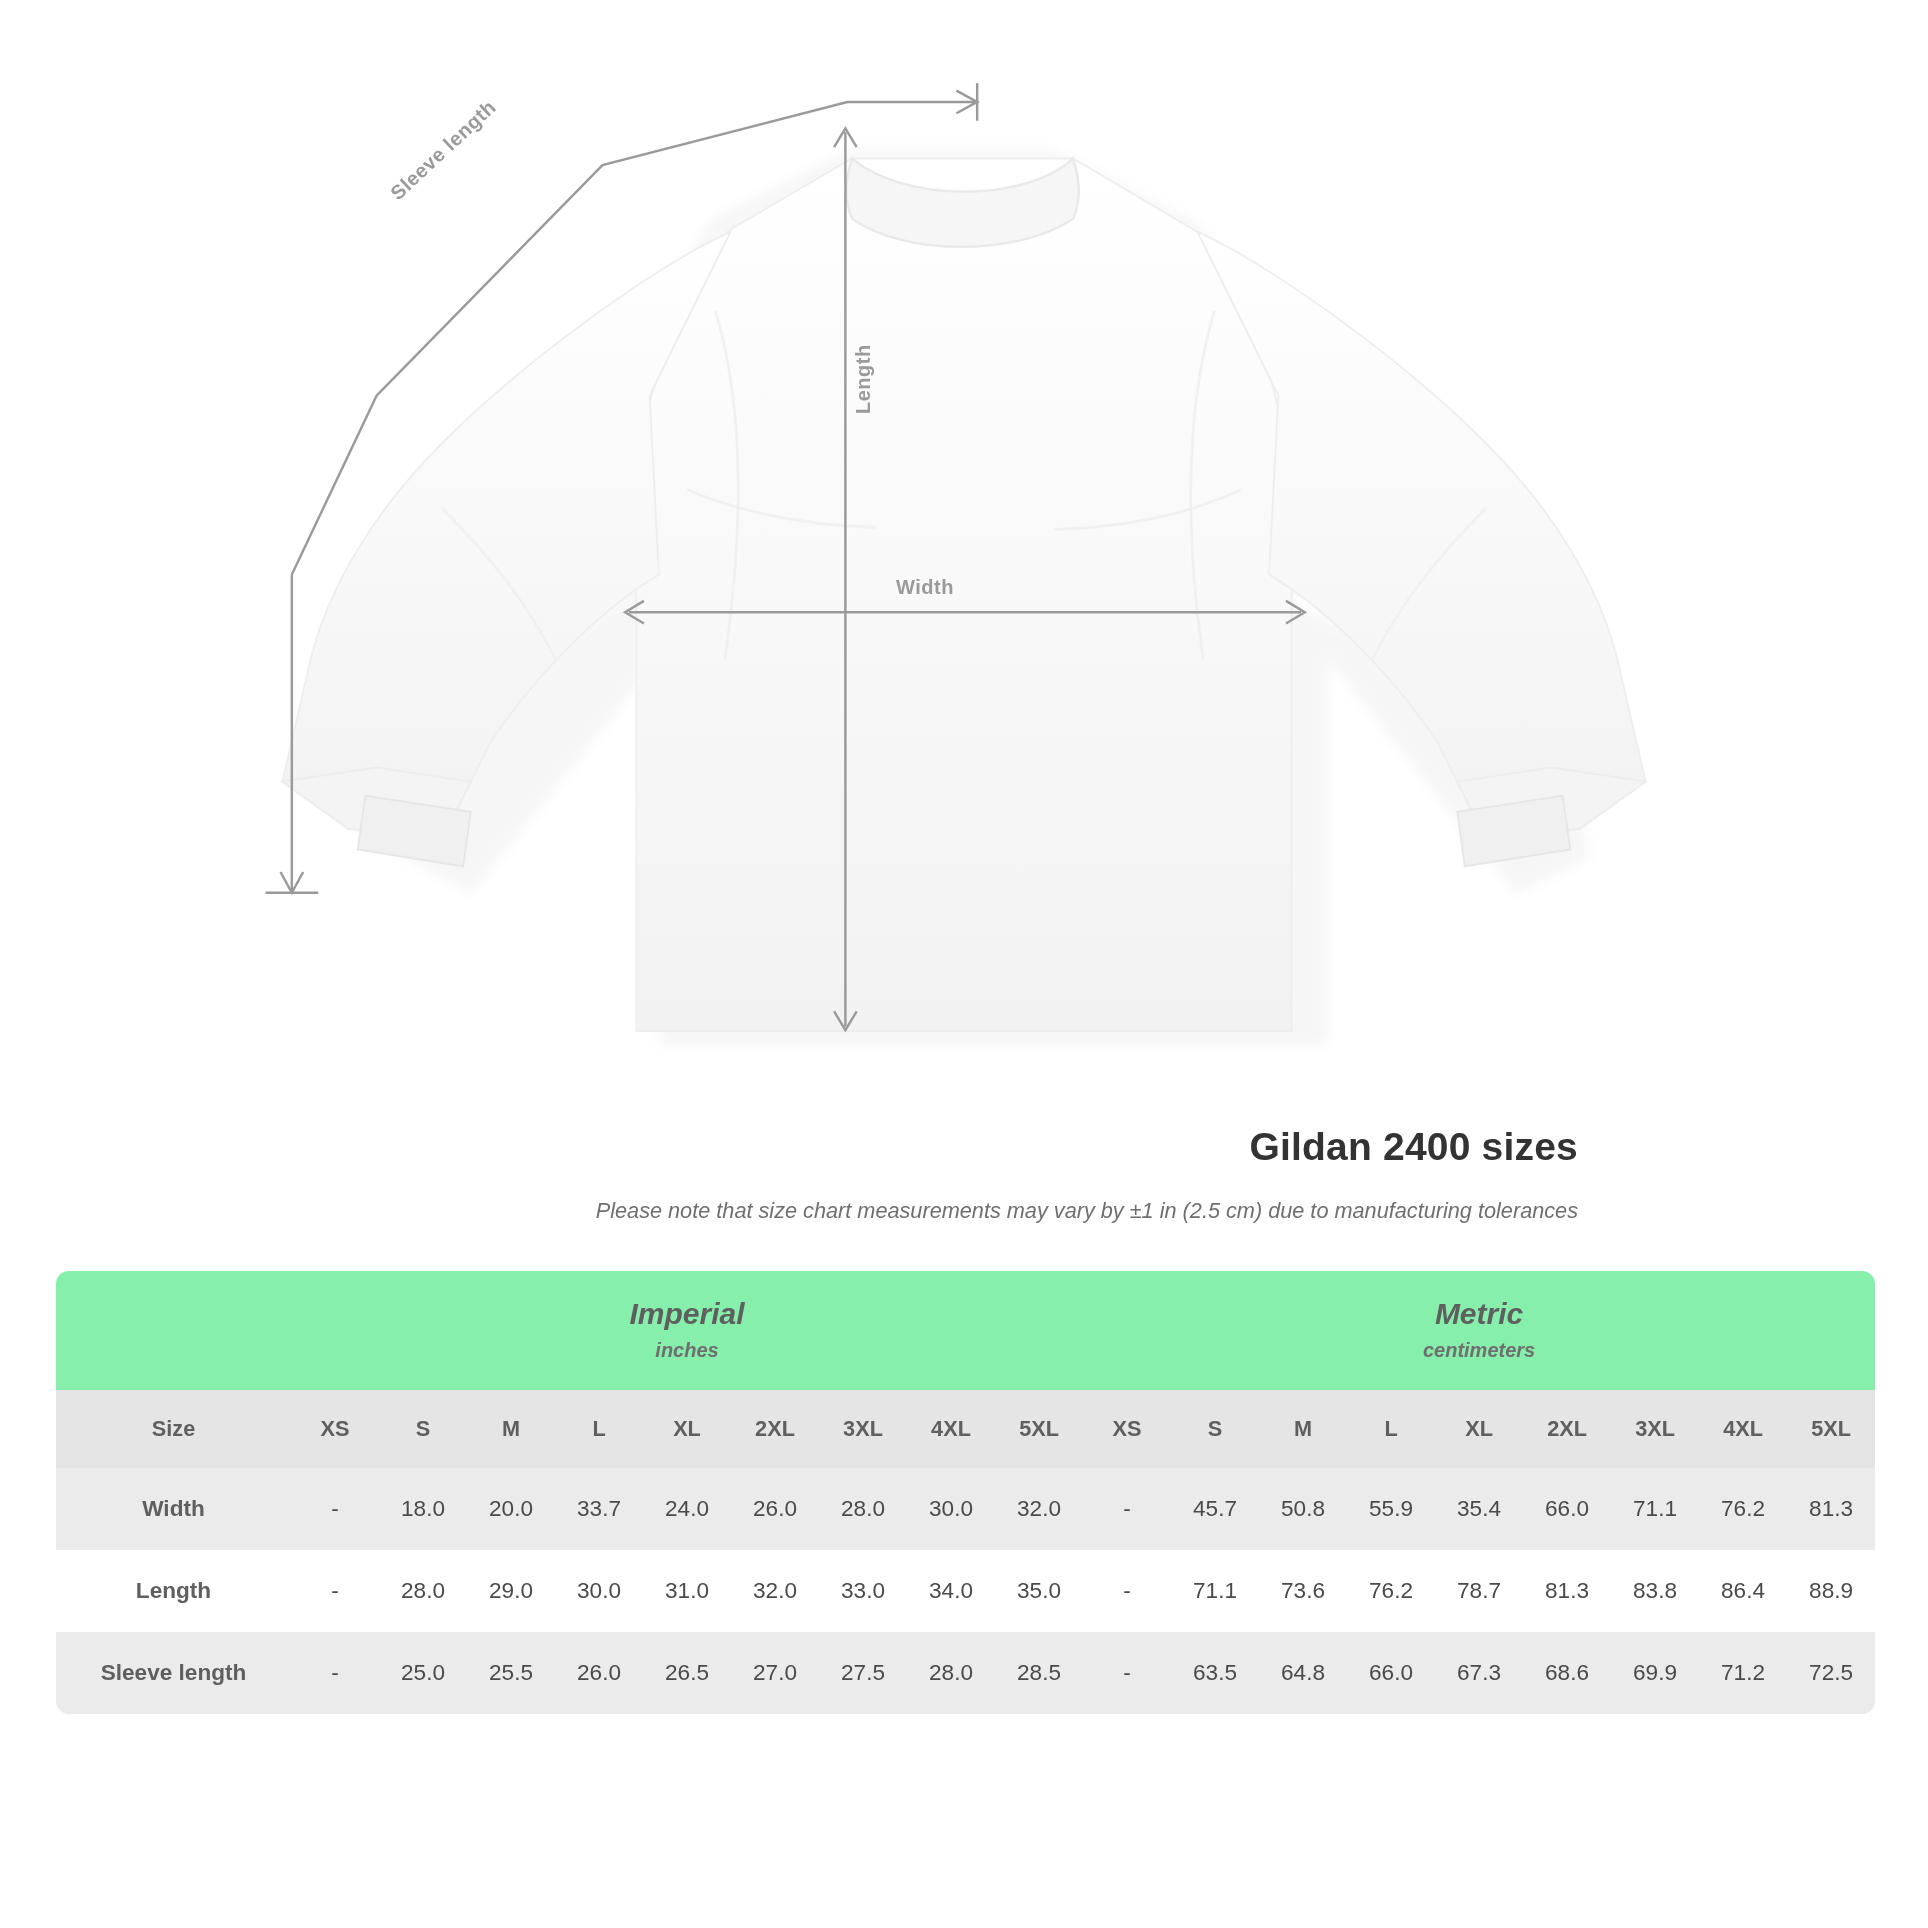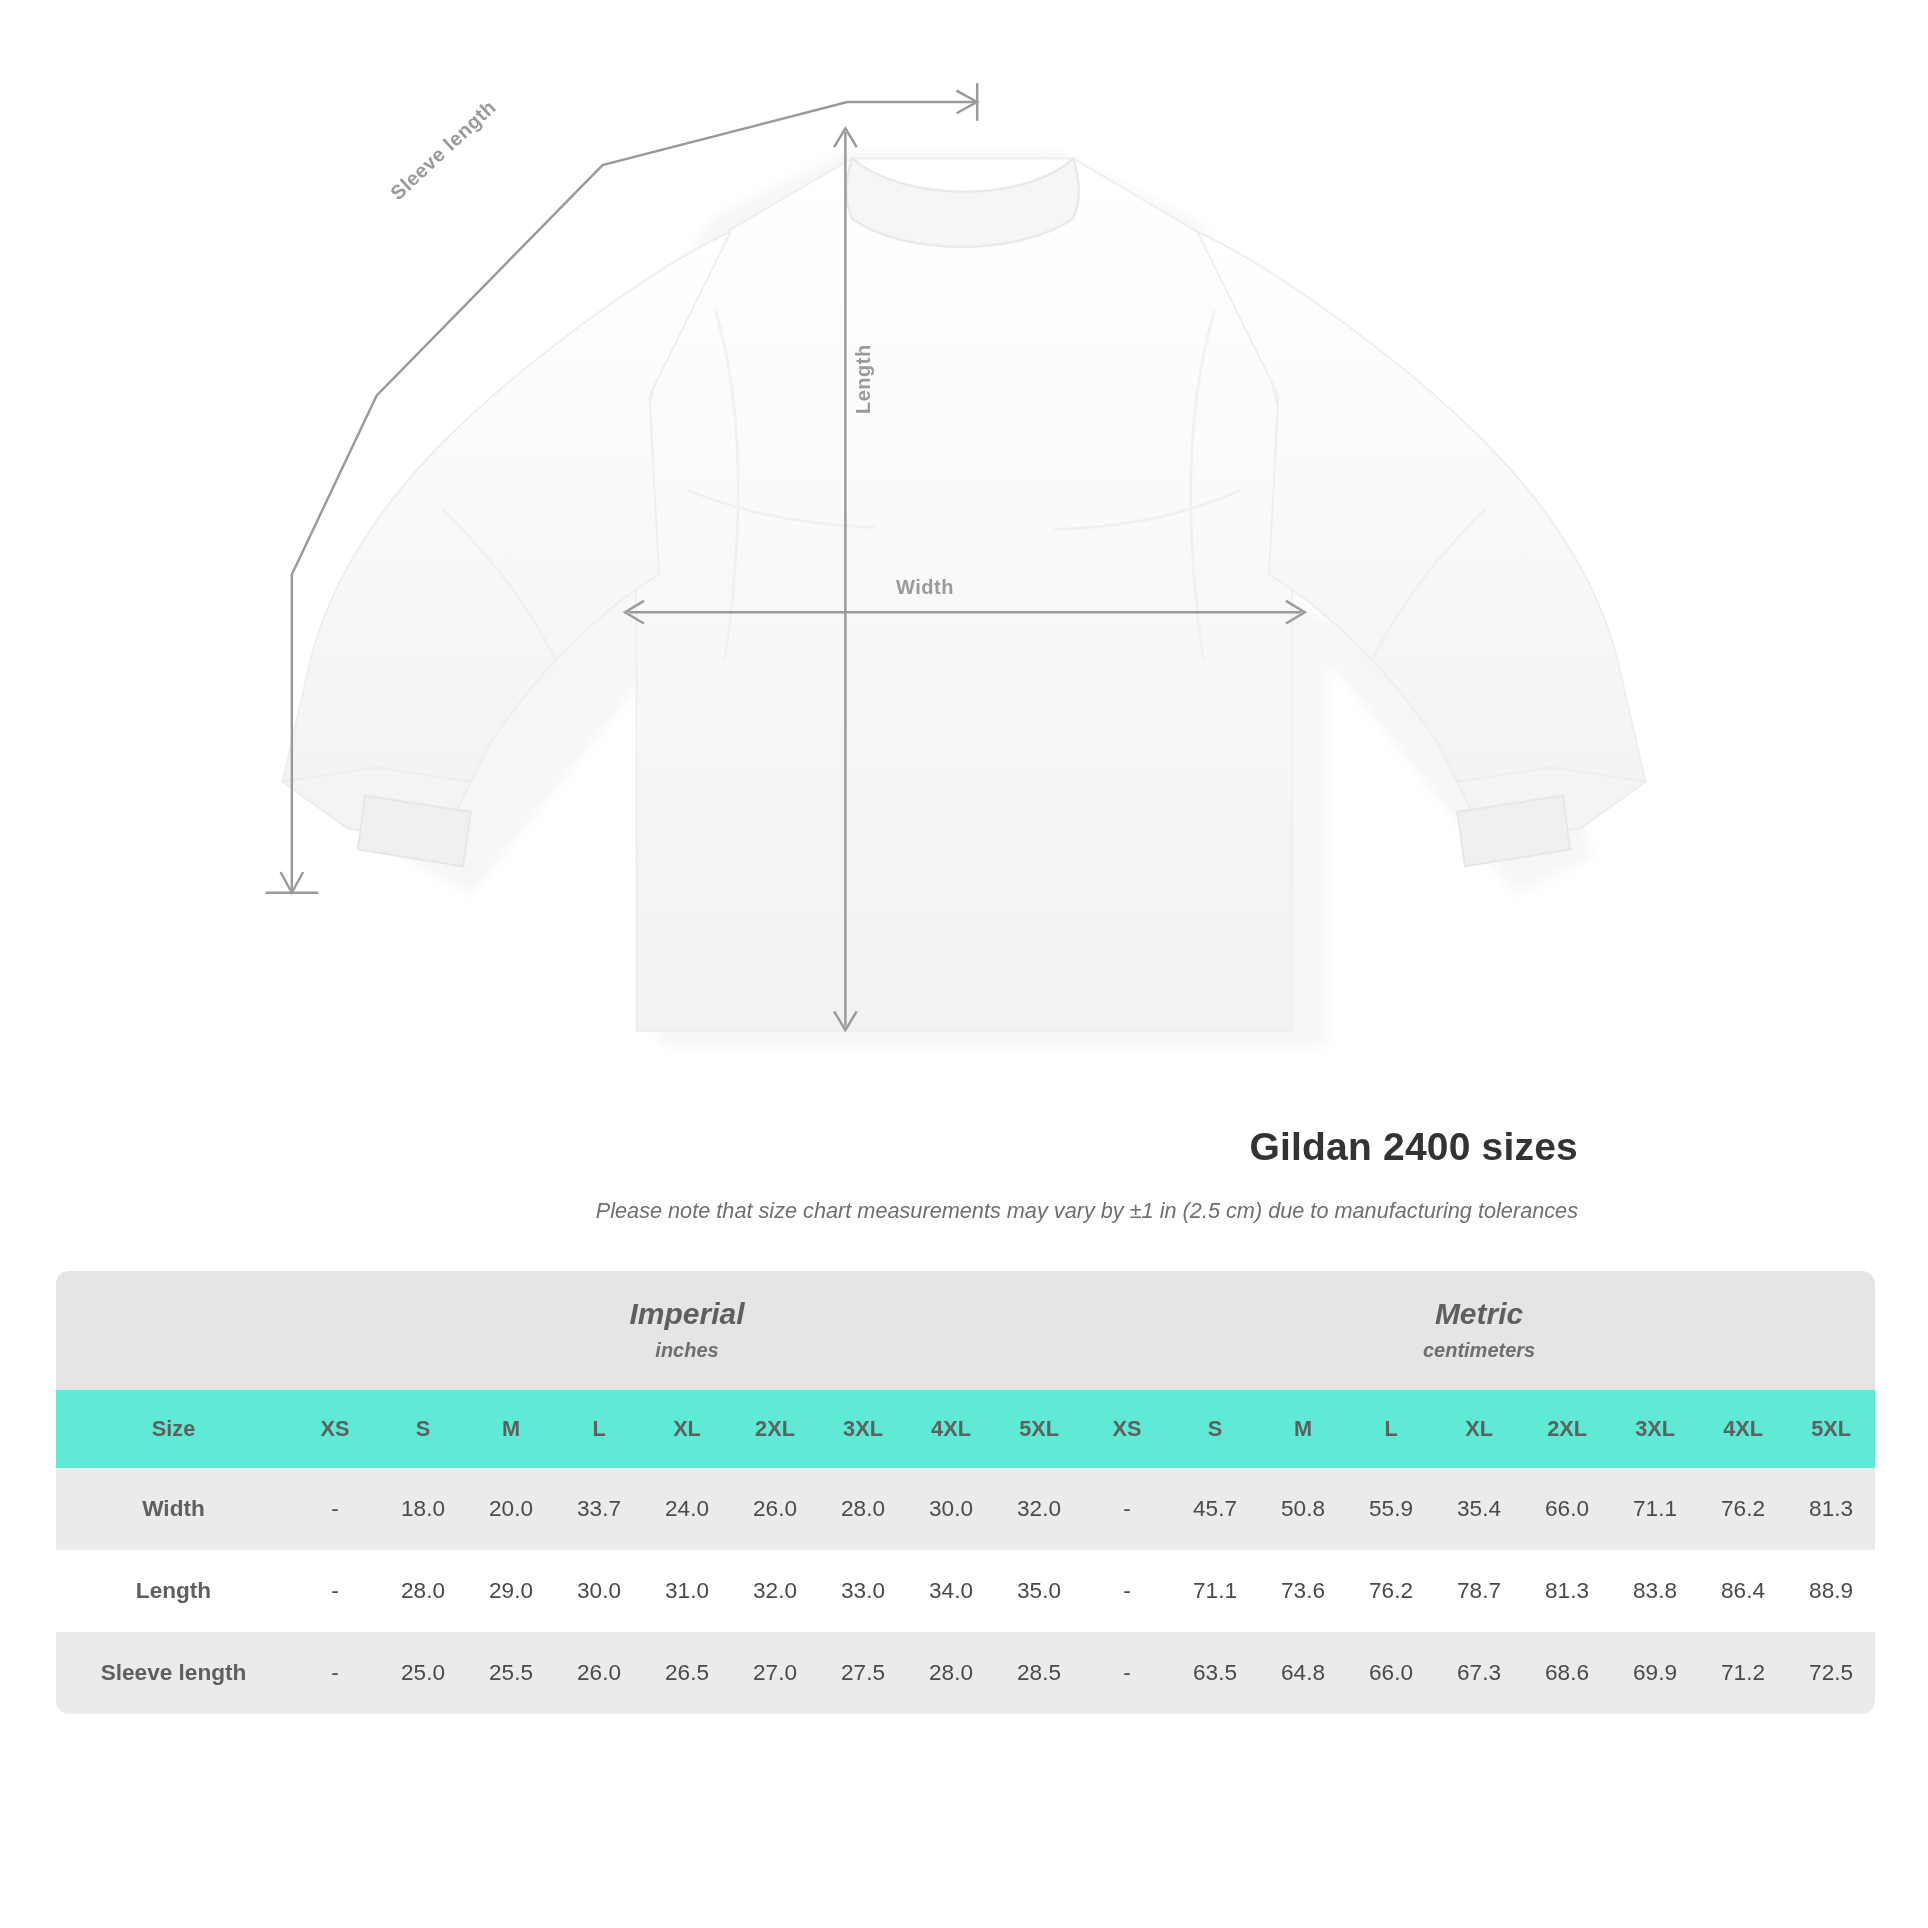--- a/index.html
+++ b/index.html
@@ -73,41 +73,41 @@
   }
   table {
     border-collapse: separate;
     border-spacing: 0;
     width: 100%;
     table-layout: fixed;
     border-radius: 13px;
     overflow: hidden;
   }
   thead .unit-row th {
-    background: #e5e5e5;
+    background: #86efac;
     padding: 26px 0 28px 0;
     text-align: center;
     vertical-align: middle;
   }
   .unit-name {
     font-size: 30px;
     font-weight: bold;
     font-style: italic;
     color: #5f5f5f;
     display: block;
   }
   .unit-sub {
     font-size: 20px;
     font-style: italic;
     color: #6f6f6f;
     display: block;
     margin-top: 7.5px;
   }
   thead .size-row th {
-    background: #5eead4;
+    background: #e5e5e5;
     padding: 26px 0;
     font-size: 21.7px;
     font-weight: bold;
     color: #5f5f5f;
     text-align: center;
   }
   thead .size-row th.rowhead { text-align: center; }
   tbody td {
     padding: 28px 0;
     font-size: 22.6px;

